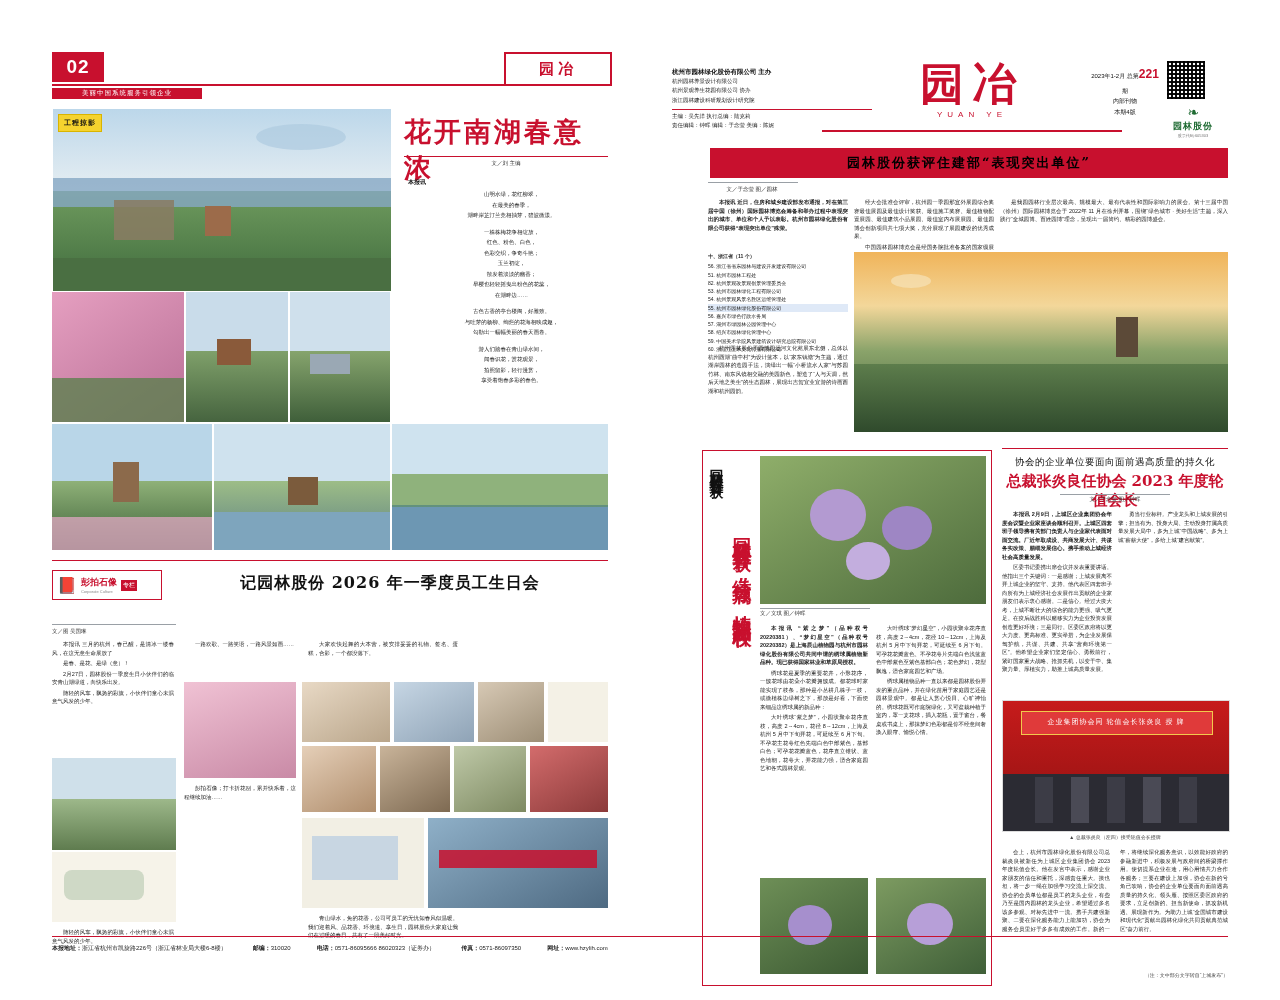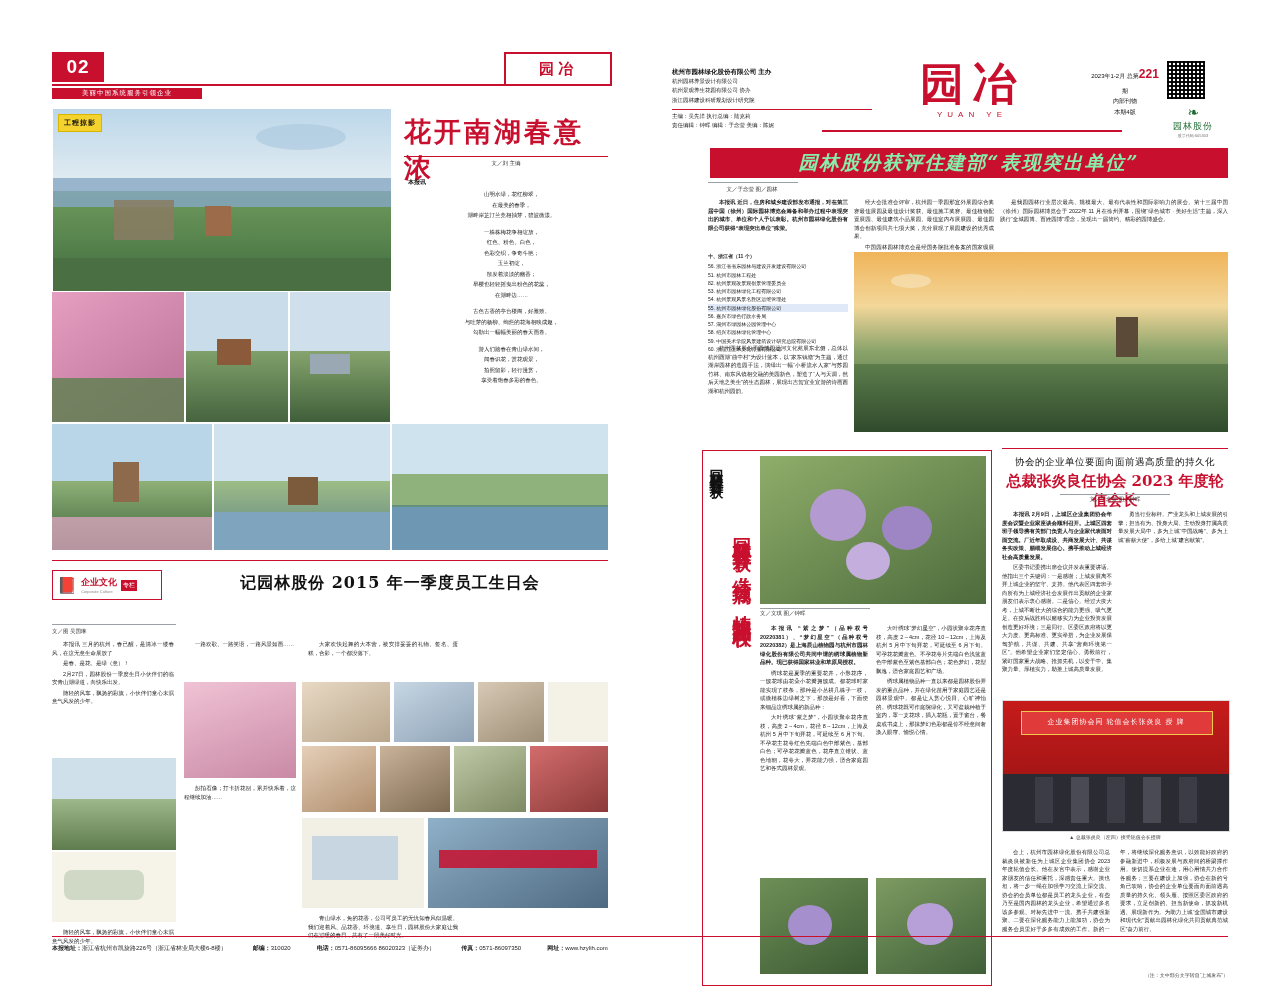--- a/index.html
+++ b/index.html
@@ -39,21 +39,21 @@
   .np-rule{position:absolute;left:150px;top:78px;width:300px;height:2px;background:#c8102e;}
   .org{position:absolute;left:0;top:14px;width:200px;font-size:5.5px;line-height:1.7;color:#222;}
   .org .t1{font-size:6.5px;font-weight:bold;color:#111;}
   .issue{position:absolute;left:418px;top:12px;width:70px;text-align:center;font-size:6px;line-height:1.8;color:#111;}
   .issue .n{color:#c8102e;font-weight:bold;font-size:12px;}
   .qr{position:absolute;width:38px;height:38px;background:
     repeating-linear-gradient(0deg,#111 0 2px,#fff 2px 4px),
     repeating-linear-gradient(90deg,#111 0 2px,transparent 2px 4px);
     background-blend-mode:multiply;border:1px solid #fff;}
   .corp{position:absolute;left:490px;top:52px;width:62px;text-align:center;}
-  .corp .nm{font-size:9px;font-weight:normal;color:#1f6b33;letter-spacing:1px;}
+  .corp .nm{font-size:9px;font-weight:bold;color:#1f6b33;letter-spacing:1px;}
   .corp .en{font-size:4px;color:#777;}
   .hl2{position:absolute;font-family:"DejaVu Serif",serif;font-weight:bold;color:#c8102e;text-align:center;}
   .byline{font-size:5.5px;color:#333;text-align:center;}
   .boxlist{position:absolute;font-size:5px;line-height:1.65;color:#222;}
   .boxlist .hi{background:#dfe9f7;}
   .vtitle{position:absolute;writing-mode:vertical-rl;text-orientation:upright;font-family:"DejaVu Serif",serif;}
   .frame-red{position:absolute;border:1.5px solid #c8102e;}
   .footer{position:absolute;left:52px;top:944px;width:1176px;font-size:6px;color:#222;display:flex;gap:26px;}
   .hr-red{position:absolute;background:#c8102e;height:1px;}
 </style>
@@ -143,28 +143,28 @@
       <div class="ground" style="background:linear-gradient(#6f9c6a,#4c7ea0);"></div>
       <div style="position:absolute;left:0;top:40%;width:100%;height:24%;background:#8fb27c;"></div>
       <div style="position:absolute;left:0;bottom:0;width:100%;height:34%;background:#6d97b3;"></div>
     </div>
 
     <div class="hr-red" style="left:0;top:508px;width:556px;"></div>
 
     <div style="position:absolute;left:0;top:518px;width:110px;height:30px;border:1px solid #c8102e;display:flex;align-items:center;gap:4px;padding:0 4px;box-sizing:border-box;">
       <span style="font-size:16px;color:#c8102e;">📕</span>
       <span style="display:flex;flex-direction:column;">
-        <span style="font-size:9px;font-weight:bold;color:#c8102e;">企业文化</span>
+        <span style="font-size:9px;font-weight:bold;color:#c8102e;">彭拍石像</span>
         <span style="font-size:4px;color:#888;">Corporate Culture</span>
       </span>
       <span style="font-size:6px;color:#fff;background:#c8102e;padding:1px 2px;">专栏</span>
     </div>
 
     <div style="position:absolute;left:120px;top:518px;width:436px;text-align:center;">
-      <div style="font-size:16px;font-weight:bold;letter-spacing:1px;margin-top:3px;font-family:'DejaVu Serif',serif;">记园林股份 2015 年一季度员工生日会</div>
+      <div style="font-size:16px;font-weight:bold;letter-spacing:1px;margin-top:3px;font-family:'DejaVu Serif',serif;">记园林股份 2026 年一季度员工生日会</div>
     </div>
 
     <div class="byline" style="position:absolute;left:0;top:576px;width:124px;text-align:left;">文／图  吴国琳</div>
     <div class="thin" style="left:0;top:572px;width:124px;height:1px;"></div>
 
     <div class="txt" style="position:absolute;left:0;top:588px;width:122px;">
       <p>本报讯  三月的杭州，春已醒，是清冰一缕春风，在这无意生命展放了</p>
       <p>是春、是花、是绿（意）！</p>
       <p>2月27日，园林股份一季度生日小伙伴们的临安青山湖绿道，向快乐出发。</p>
       <p>随轻的风车，飘扬的彩旗，小伙伴们童心未泯意气风发的少年。</p>
@@ -261,21 +261,21 @@
 
     <div class="qr" style="left:494px;top:8px;"></div>
 
     <div class="corp">
       <div style="font-size:14px;color:#1f6b33;">❧</div>
       <div class="nm">园林股份</div>
       <div class="en">股票代码:605303</div>
     </div>
 
     <div style="position:absolute;left:38px;top:96px;width:518px;height:30px;background:#c8102e;display:flex;align-items:center;justify-content:center;">
-      <span style="color:#86efac;font-size:19px;font-weight:bold;letter-spacing:2px;font-family:'DejaVu Serif',serif;font-style:italic;">园林股份获评住建部“表现突出单位”</span>
+      <span style="color:#000000;font-size:13px;font-weight:bold;letter-spacing:2px;font-family:'DejaVu Serif',serif;">园林股份获评住建部“表现突出单位”</span>
     </div>
     <div class="byline" style="position:absolute;left:0;top:134px;width:160px;">文／于念莹  图／园林</div>
     <div class="thin" style="left:36px;top:130px;width:90px;height:1px;"></div>
 
     <div class="txt" style="position:absolute;left:36px;top:146px;width:140px;">
       <p style="font-weight:bold;">本报讯  近日，住房和城乡建设部发布通报，对在第三届中国（徐州）国际园林博览会筹备和举办过程中表现突出的城市、单位和个人予以表彰。杭州市园林绿化股份有限公司获得“表现突出单位”殊荣。</p>
     </div>
     <div class="txt" style="position:absolute;left:182px;top:146px;width:140px;">
       <p>经大会批准会评审，杭州园一季园那宣外展园综合奖赛最佳展园及最佳设计奖获、最佳施工奖赛、最佳植物配置展园、最佳建筑小品展园、最佳室内布展展园、最佳园博会创新项目共七项大奖，充分展现了展园建设的优秀成果。</p>
       <p>中国园林园林博览会是经国务院批准备案的国家级展会，</p>

